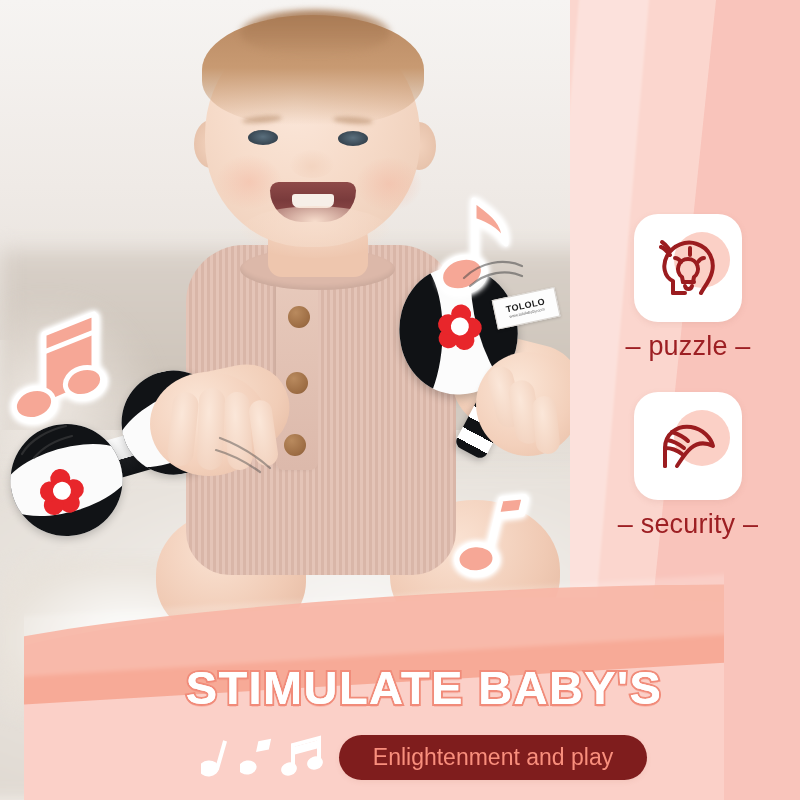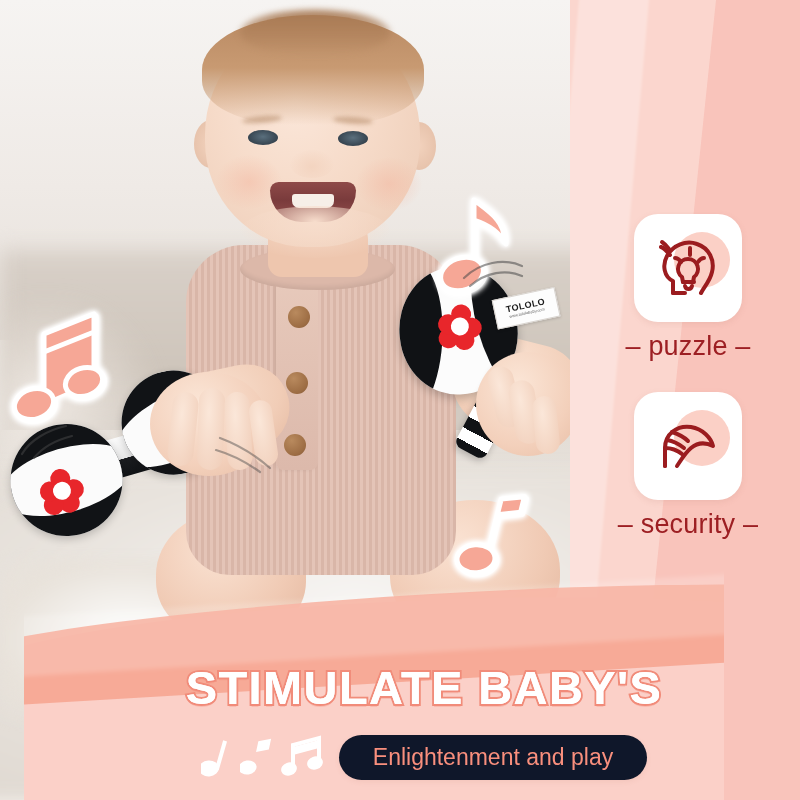--- a/index.html
+++ b/index.html
@@ -179,21 +179,21 @@
     text-transform:uppercase;
     -webkit-text-stroke:4px #f18c7a;
     paint-order:stroke fill;
     text-shadow:0 0 0 #fff, 0 3px 0 rgba(241,140,122,.30);}
   .headline .l2{letter-spacing:1.8px;}
 
   .subwrap{position:absolute;left:0;bottom:14px;width:800px;height:58px;
     display:flex;align-items:center;justify-content:center;gap:14px;}
   .notes-row{display:flex;align-items:flex-end;gap:9px;}
   .notes-row svg{display:block;}
-  .pill{background:#0f172a;border-radius:28px;padding:9px 34px;
+  .pill{background:#7f1d1d;border-radius:28px;padding:9px 34px;
     font-size:23px;color:#f98f7d;font-family:"Liberation Sans",sans-serif;
     white-space:nowrap;box-shadow:0 2px 5px rgba(190,120,110,.12);}
 </style>
 </head>
 <body>
 
 <div class="stage">
 
   <div class="photo">
     <div class="bg-wall"></div>

